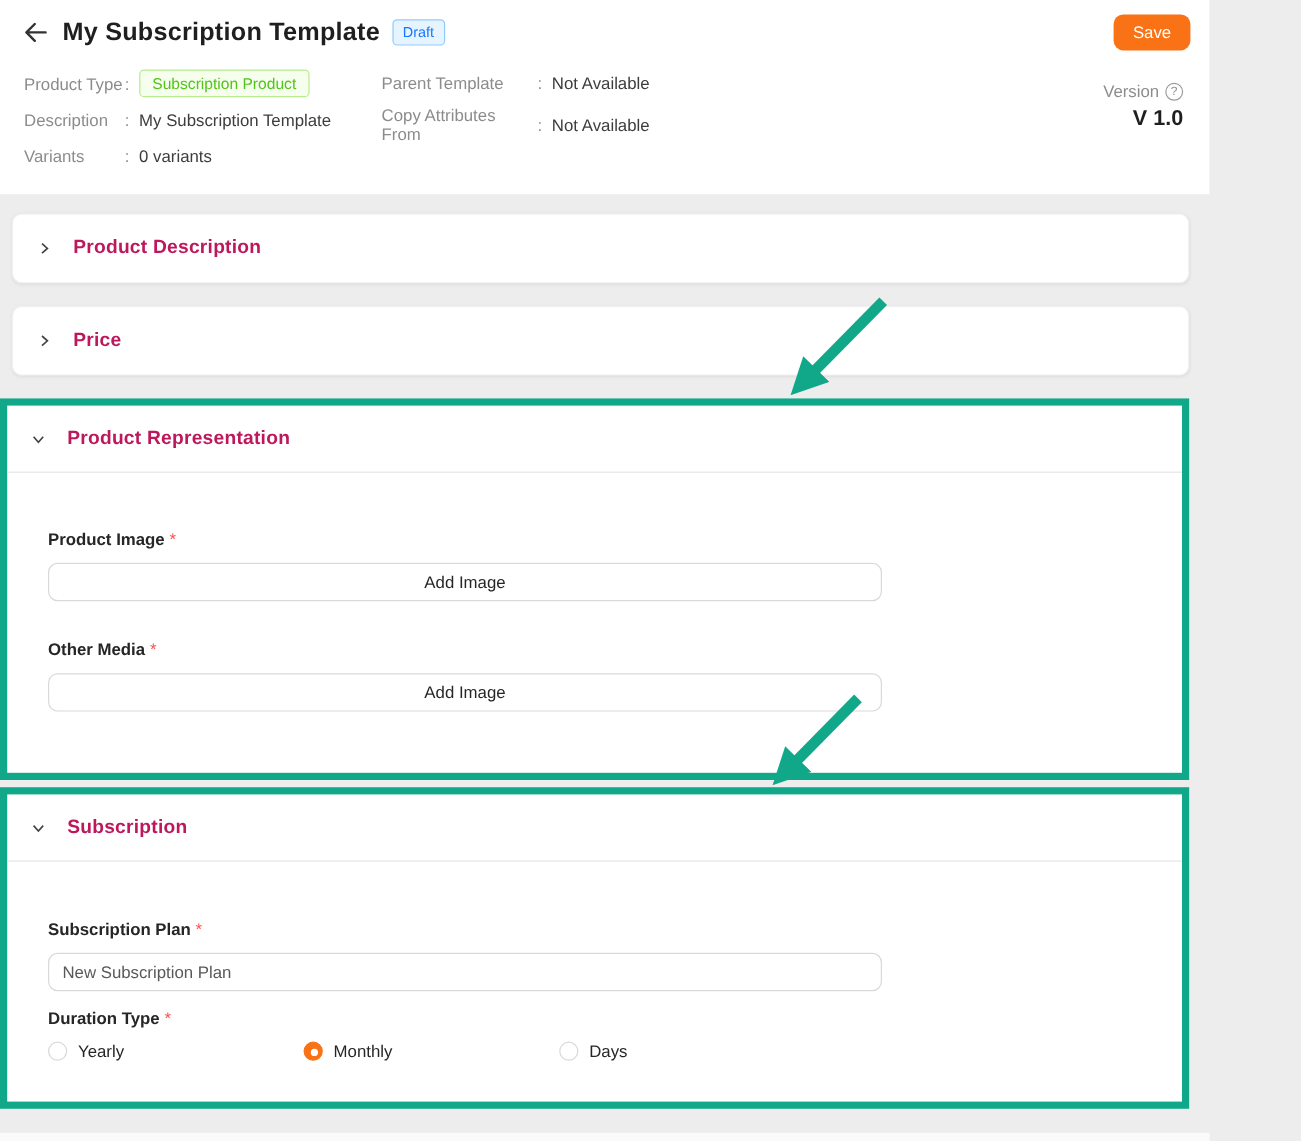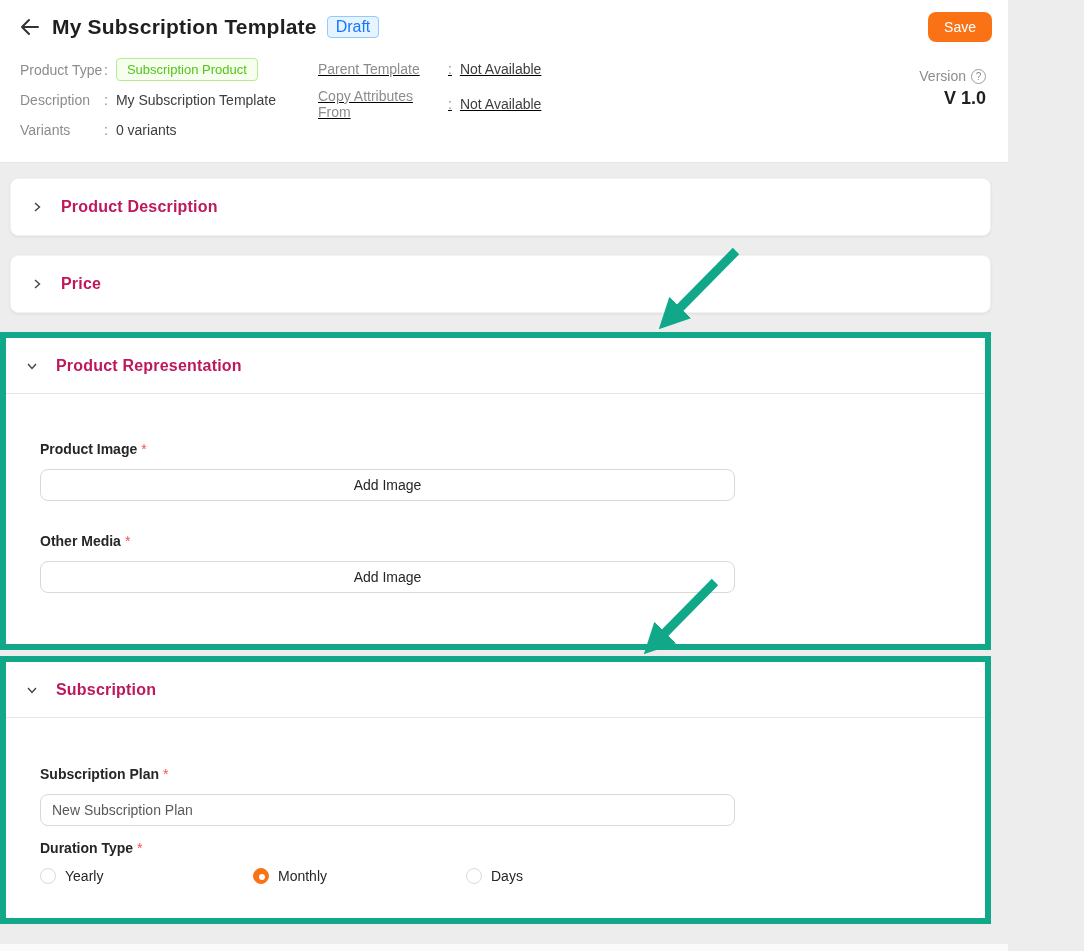--- a/index.html
+++ b/index.html
@@ -5,27 +5,27 @@
   * { margin:0; padding:0; box-sizing:border-box; }
   html,body { width:1084px; height:951px; }
   body { font-family:"Liberation Sans","DejaVu Sans",sans-serif; background:#ededed; }
   .page { position:relative; width:1008px; height:951px; overflow:hidden; }
 
   
   .topbar { background:#ffffff; padding:14px 16px 14px 16px; border-bottom:1px solid #e6e6e6; height:163px; position:relative; }
   .title-row { display:flex; align-items:center; gap:10px; }
   .back-btn { width:26px; height:26px; display:flex; align-items:center; justify-content:center; cursor:pointer; }
   .page-title { font-size:21px; font-weight:700; color:#1f1f1f; letter-spacing:.2px; }
-  .draft-badge { font-size:16px; color:#1677ff; background:#e6f4ff; border:1px solid #91caff; border-radius:4px; padding:2px 8px; line-height:16px; }
+  .draft-badge { font-size:12px; color:#1677ff; background:#e6f4ff; border:1px solid #91caff; border-radius:4px; padding:2px 8px; line-height:16px; }
   .save-btn { position:absolute; top:12px; right:16px; background:#f97316; color:#fff; border:none; border-radius:8px; font-size:14px; padding:7px 16px; cursor:pointer; font-family:inherit; }
 
   
   .meta { position:relative; margin-top:18px; display:flex; font-size:14px; }
   .meta-col1 { width:302px; padding-left:4px; }
-  .meta-col2 { width:330px;text-decoration:underline; }
+  .meta-col2 { width:330px; }
   .meta-row { display:flex; align-items:center; margin-bottom:8px; min-height:22px; }
   .meta-lbl { color:#8c8c8c; }
   .meta-col1 .meta-lbl { width:84px; }
   .meta-col2 .meta-lbl { width:130px; }
   .meta-colon { color:#8c8c8c; margin-right:8px; }
   .meta-val { color:#3d3d3d; }
   .type-badge { font-size:13px; color:#52c41a; background:#f6ffed; border:1px solid #b7eb8f; border-radius:4px; padding:2px 10px; line-height:17px; }
   .version-box { position:absolute; right:6px; top:10px; text-align:right; }
   .version-lbl { color:#8c8c8c; font-size:14px; display:flex; align-items:center; gap:5px; justify-content:flex-end;text-align:center; }
   .help-icon { display:inline-flex; width:15px; height:15px; border:1px solid #9b9b9b; border-radius:50%; color:#8c8c8c; font-size:10px; align-items:center; justify-content:center; }

